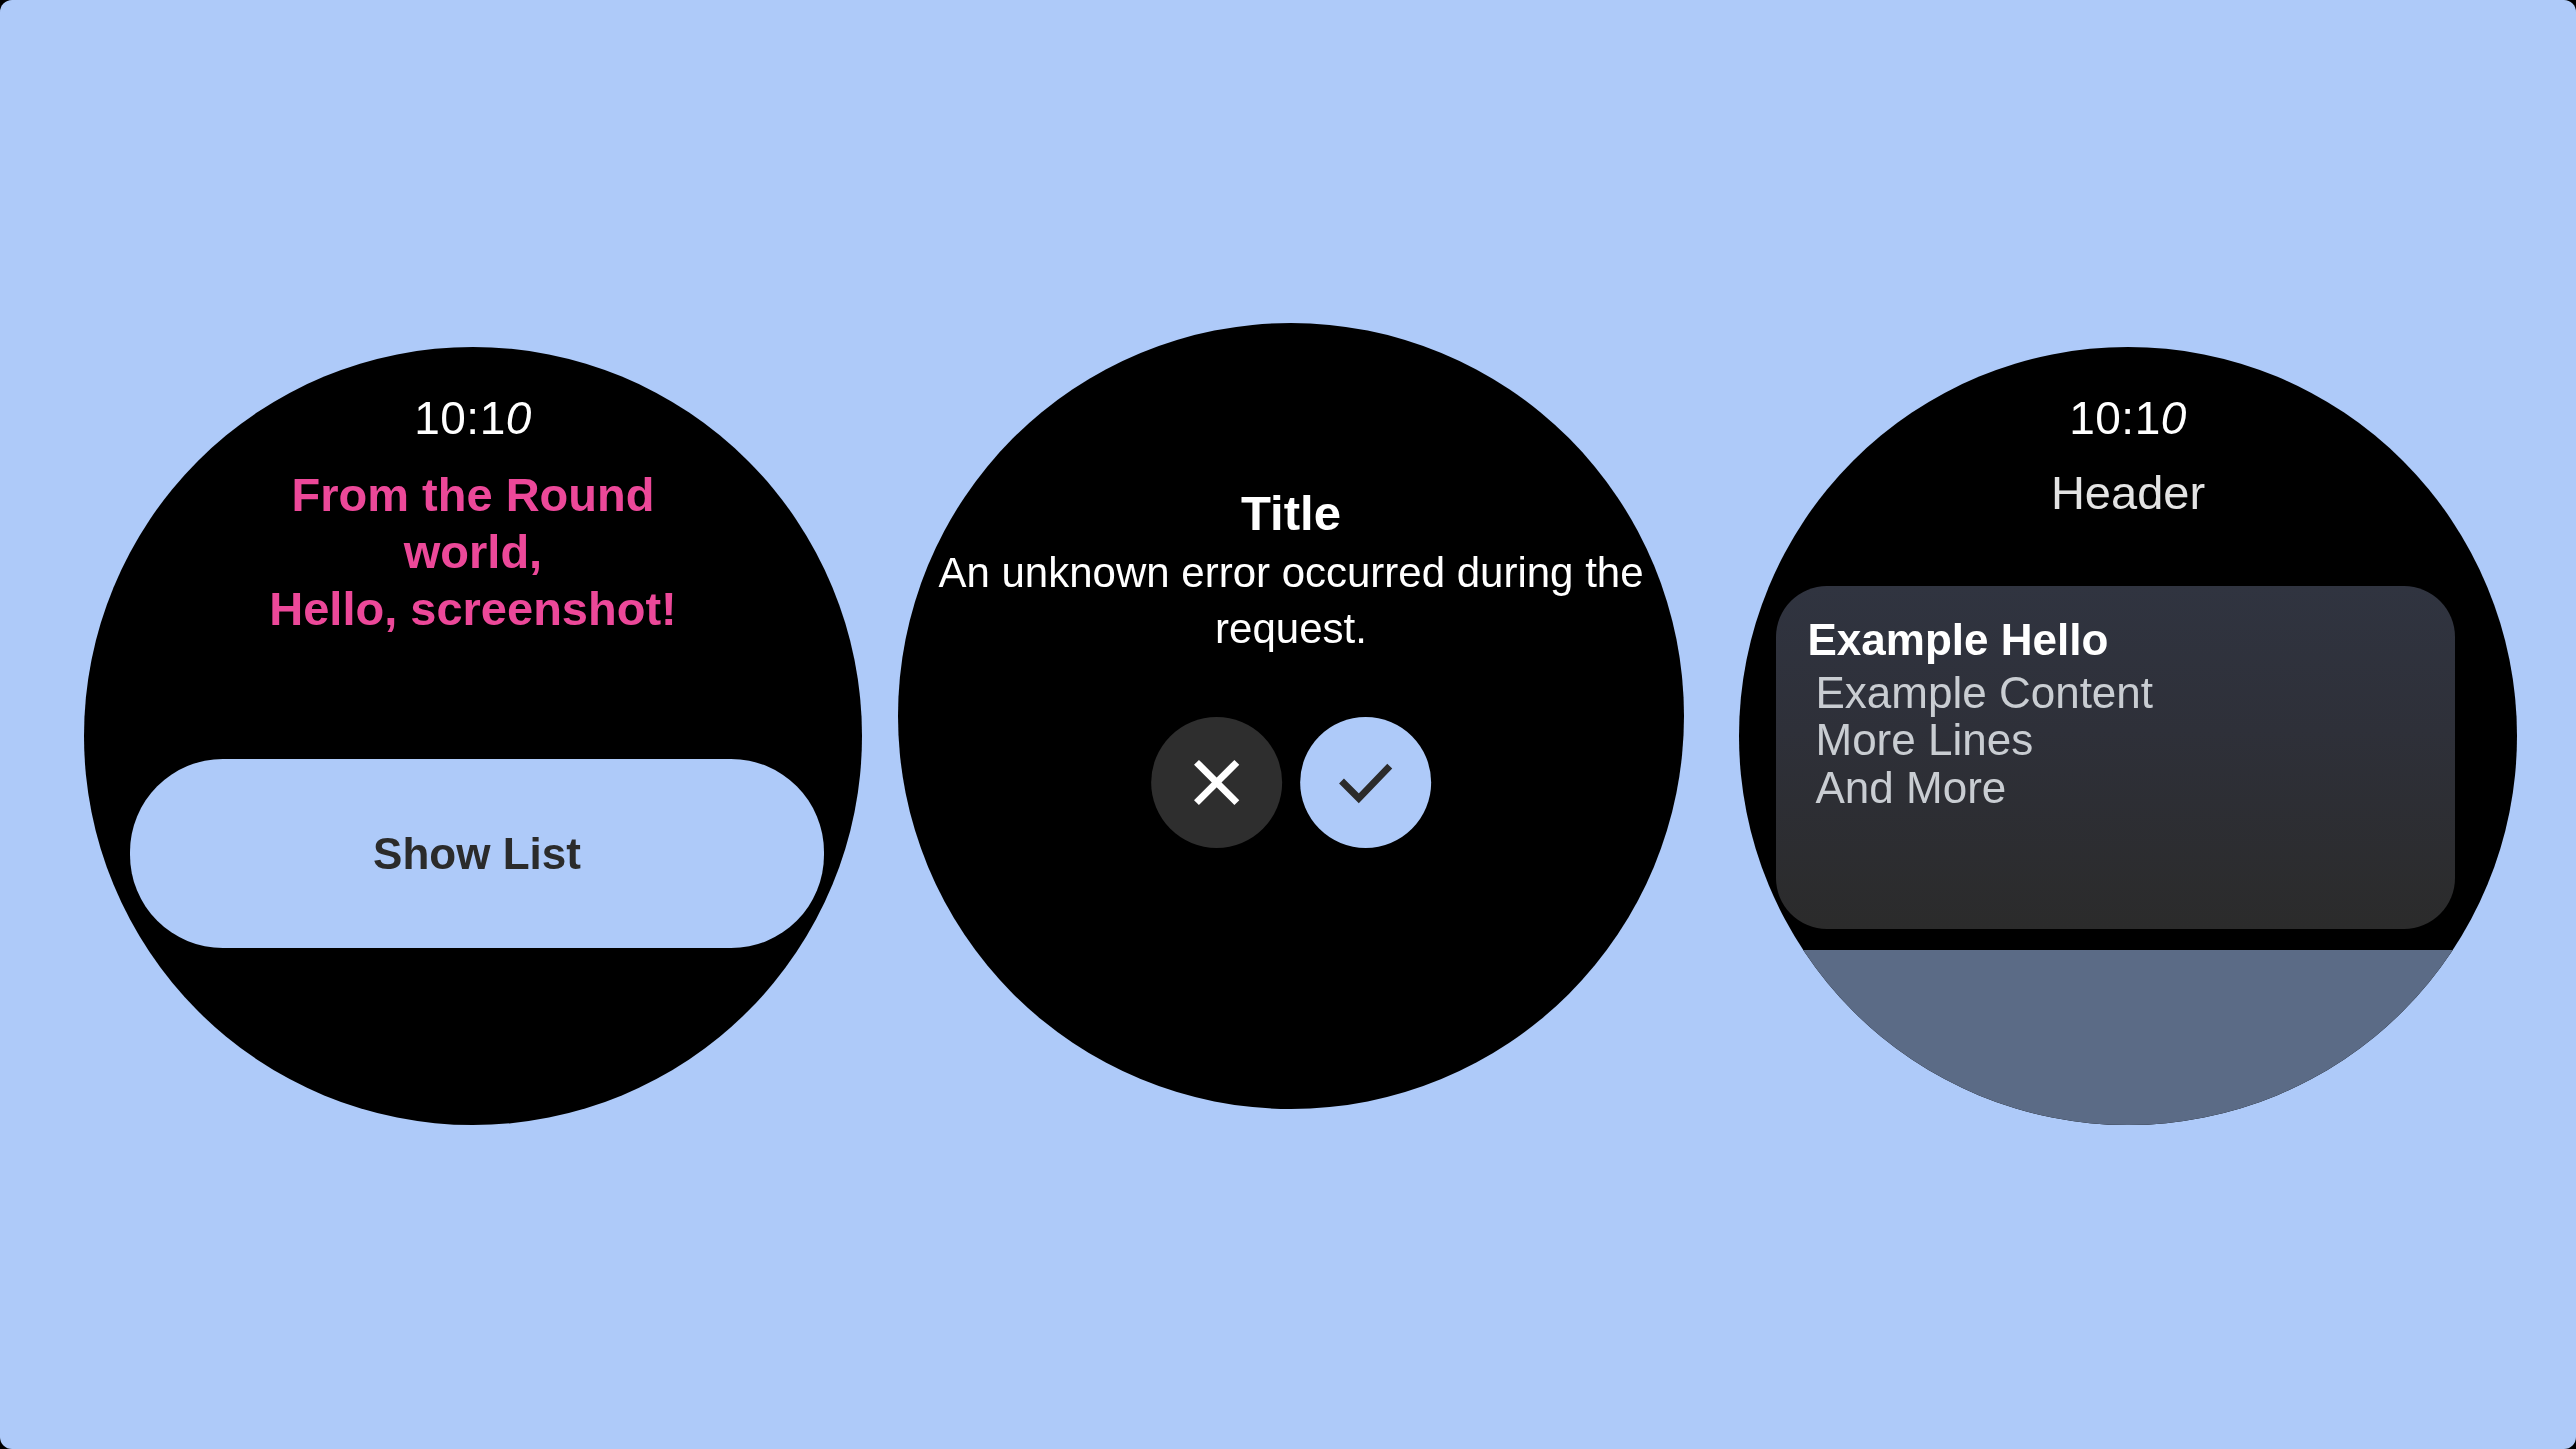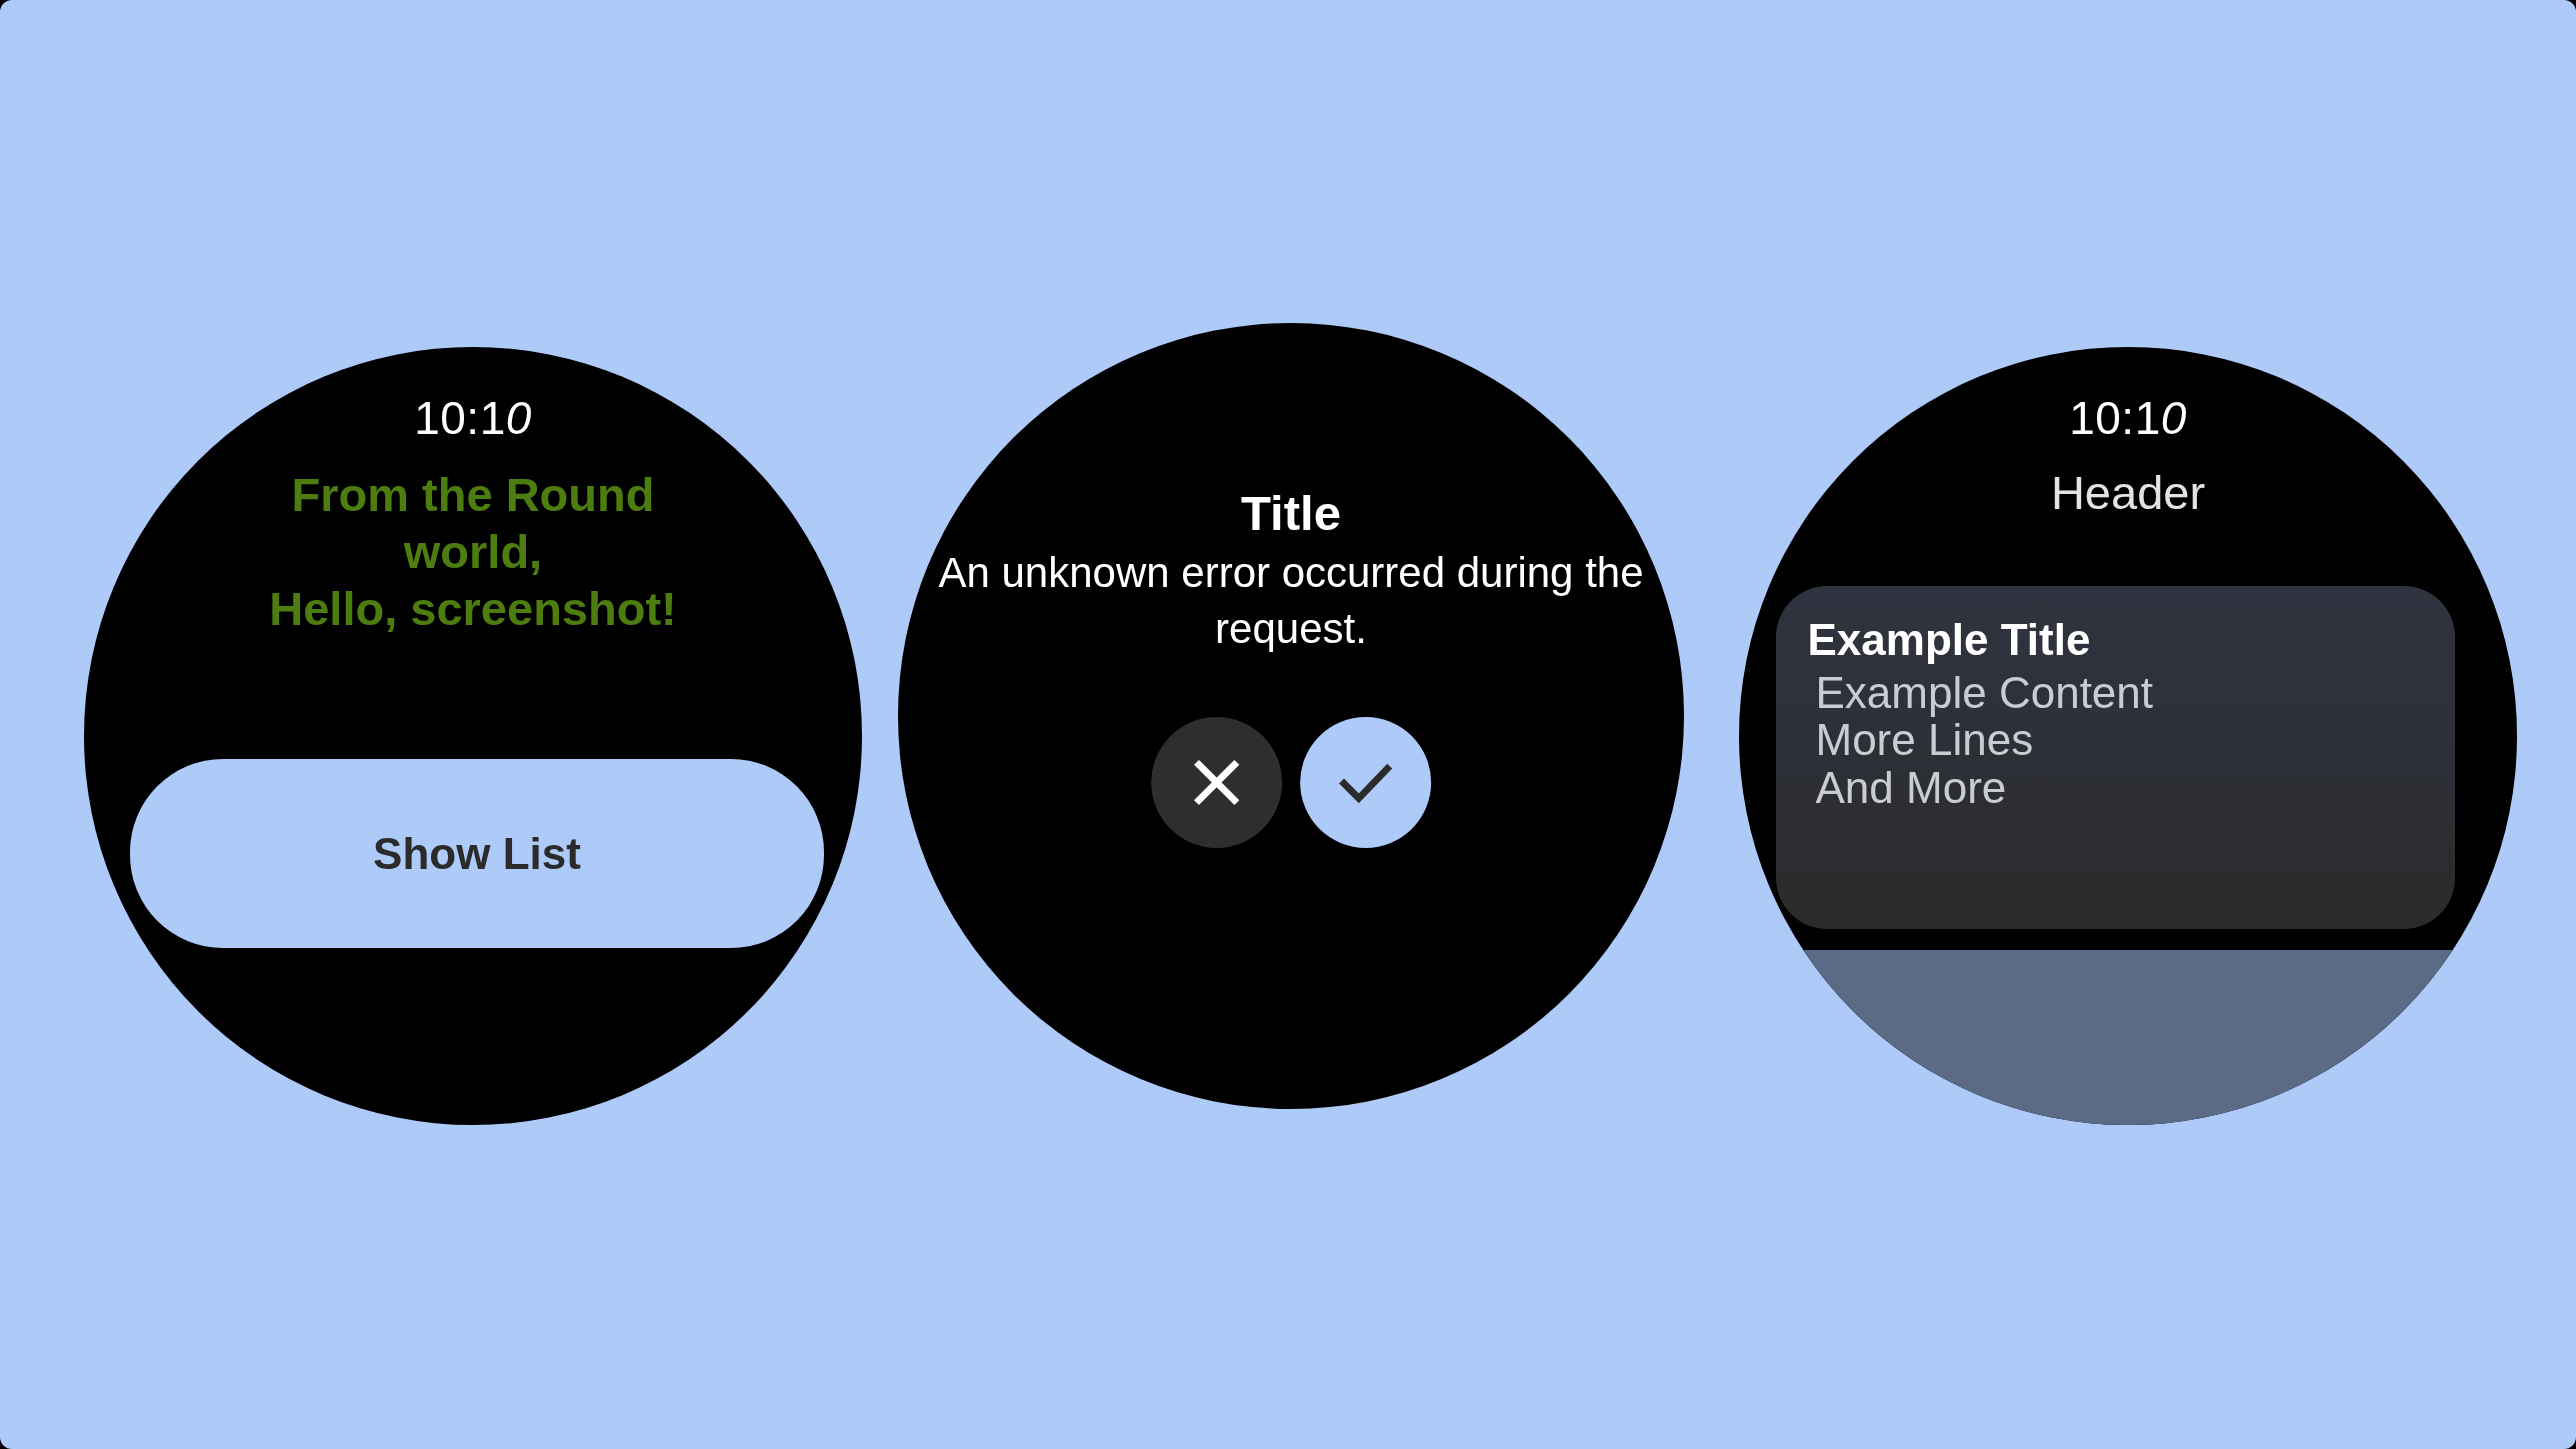--- a/index.html
+++ b/index.html
@@ -52,21 +52,21 @@
     height: 778px;
   }
   #watch-1 .time { top: 44px; }
 
   #w1-greeting {
     position: absolute;
     left: 0;
     top: 120px;
     width: 100%;
     text-align: center;
-    color: #4d7c0f;
+    color: #ec4899;
     font-size: 47px;
     font-weight: bold;
     line-height: 1.21;
     white-space: pre-line;
     padding: 0 17.7px;
     box-sizing: border-box;
   }
 
   #w1-show-list {
     position: absolute;
@@ -236,21 +236,21 @@
       </button>
     </div>
   </div>
 
   <div id="watch-3" class="watch">
     <div class="time"><span>10:1</span><span class="ital">0</span></div>
 
     <div id="w3-header">Header</div>
 
     <div id="w3-card">
-      <div id="w3-card-title">Example Title</div>
+      <div id="w3-card-title">Example Hello</div>
       <div class="w3-card-line">Example Content</div>
       <div class="w3-card-line">More Lines</div>
       <div class="w3-card-line">And More</div>
     </div>
 
     <div id="w3-scrim"></div>
   </div>
 
 </div>
 

